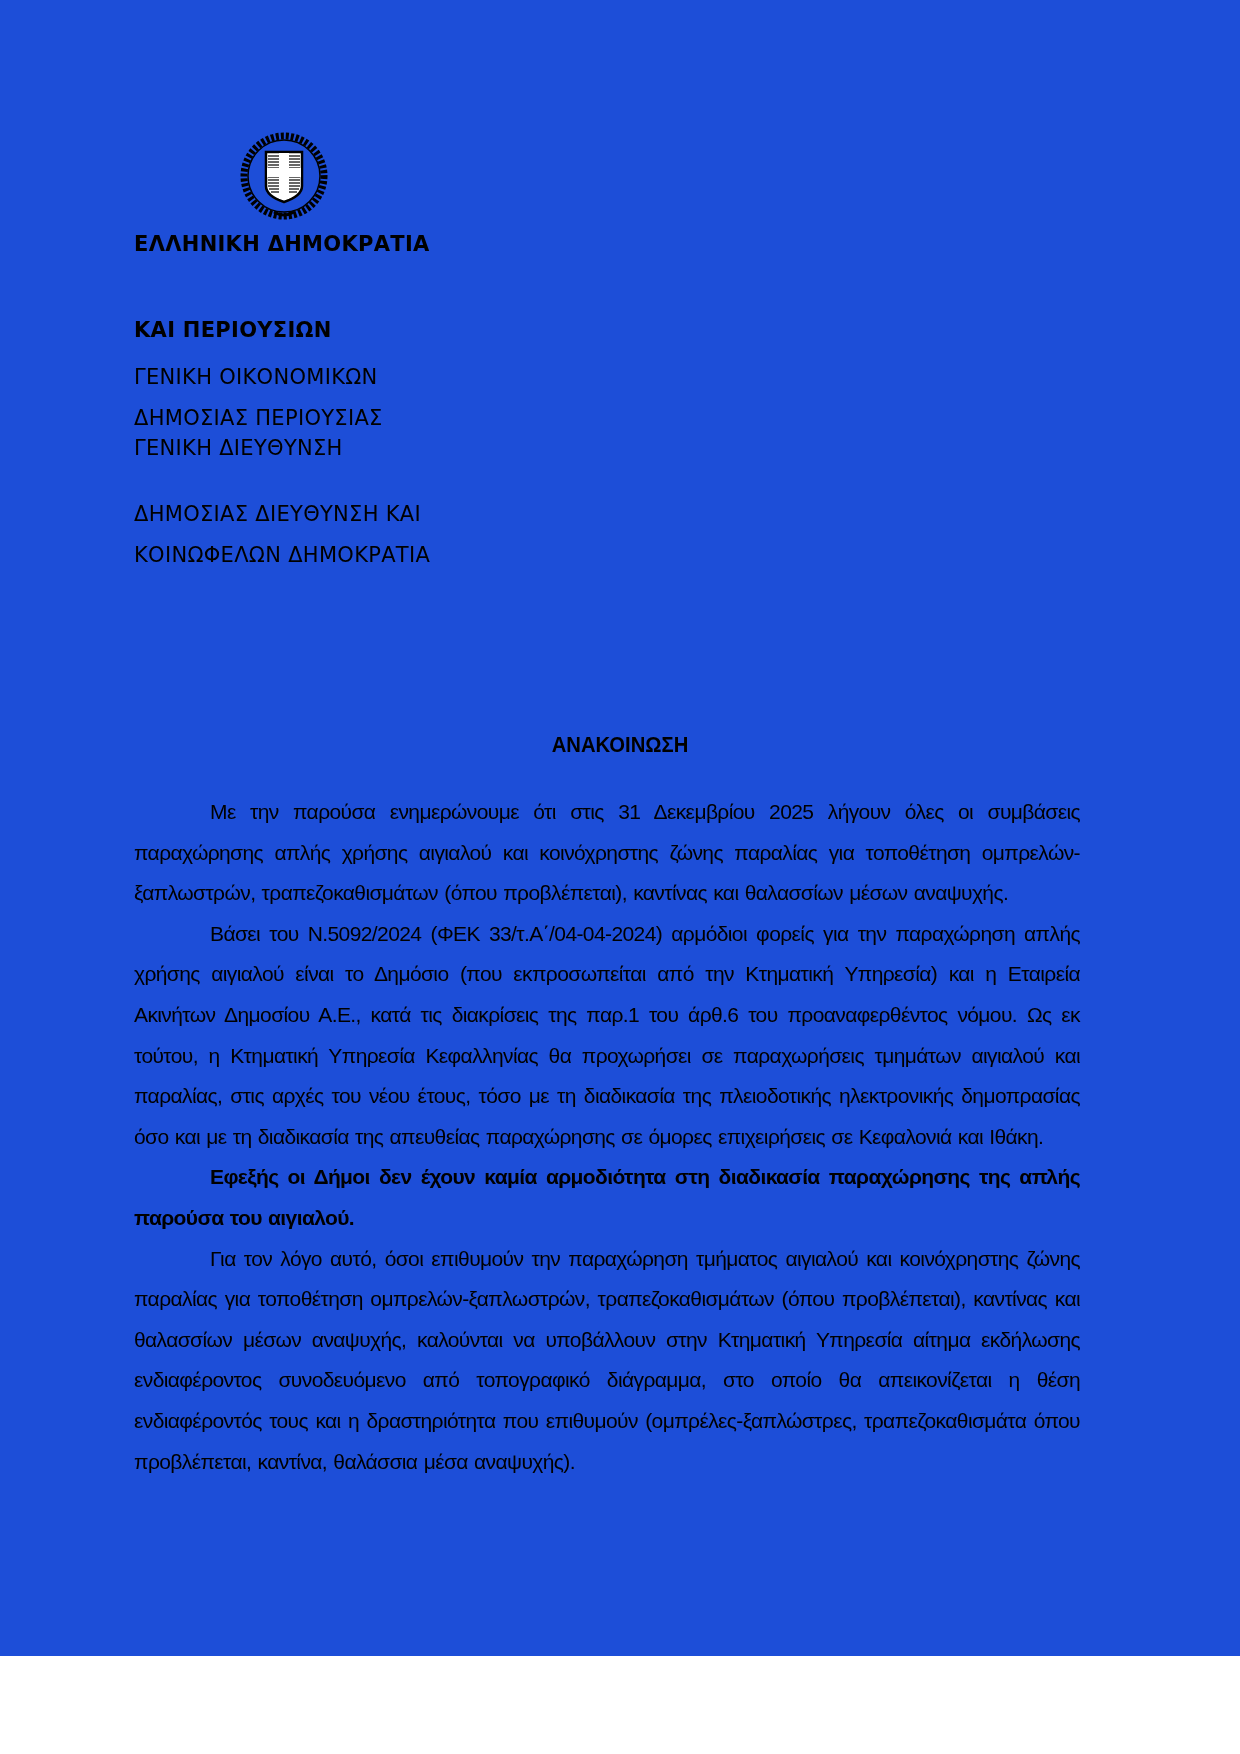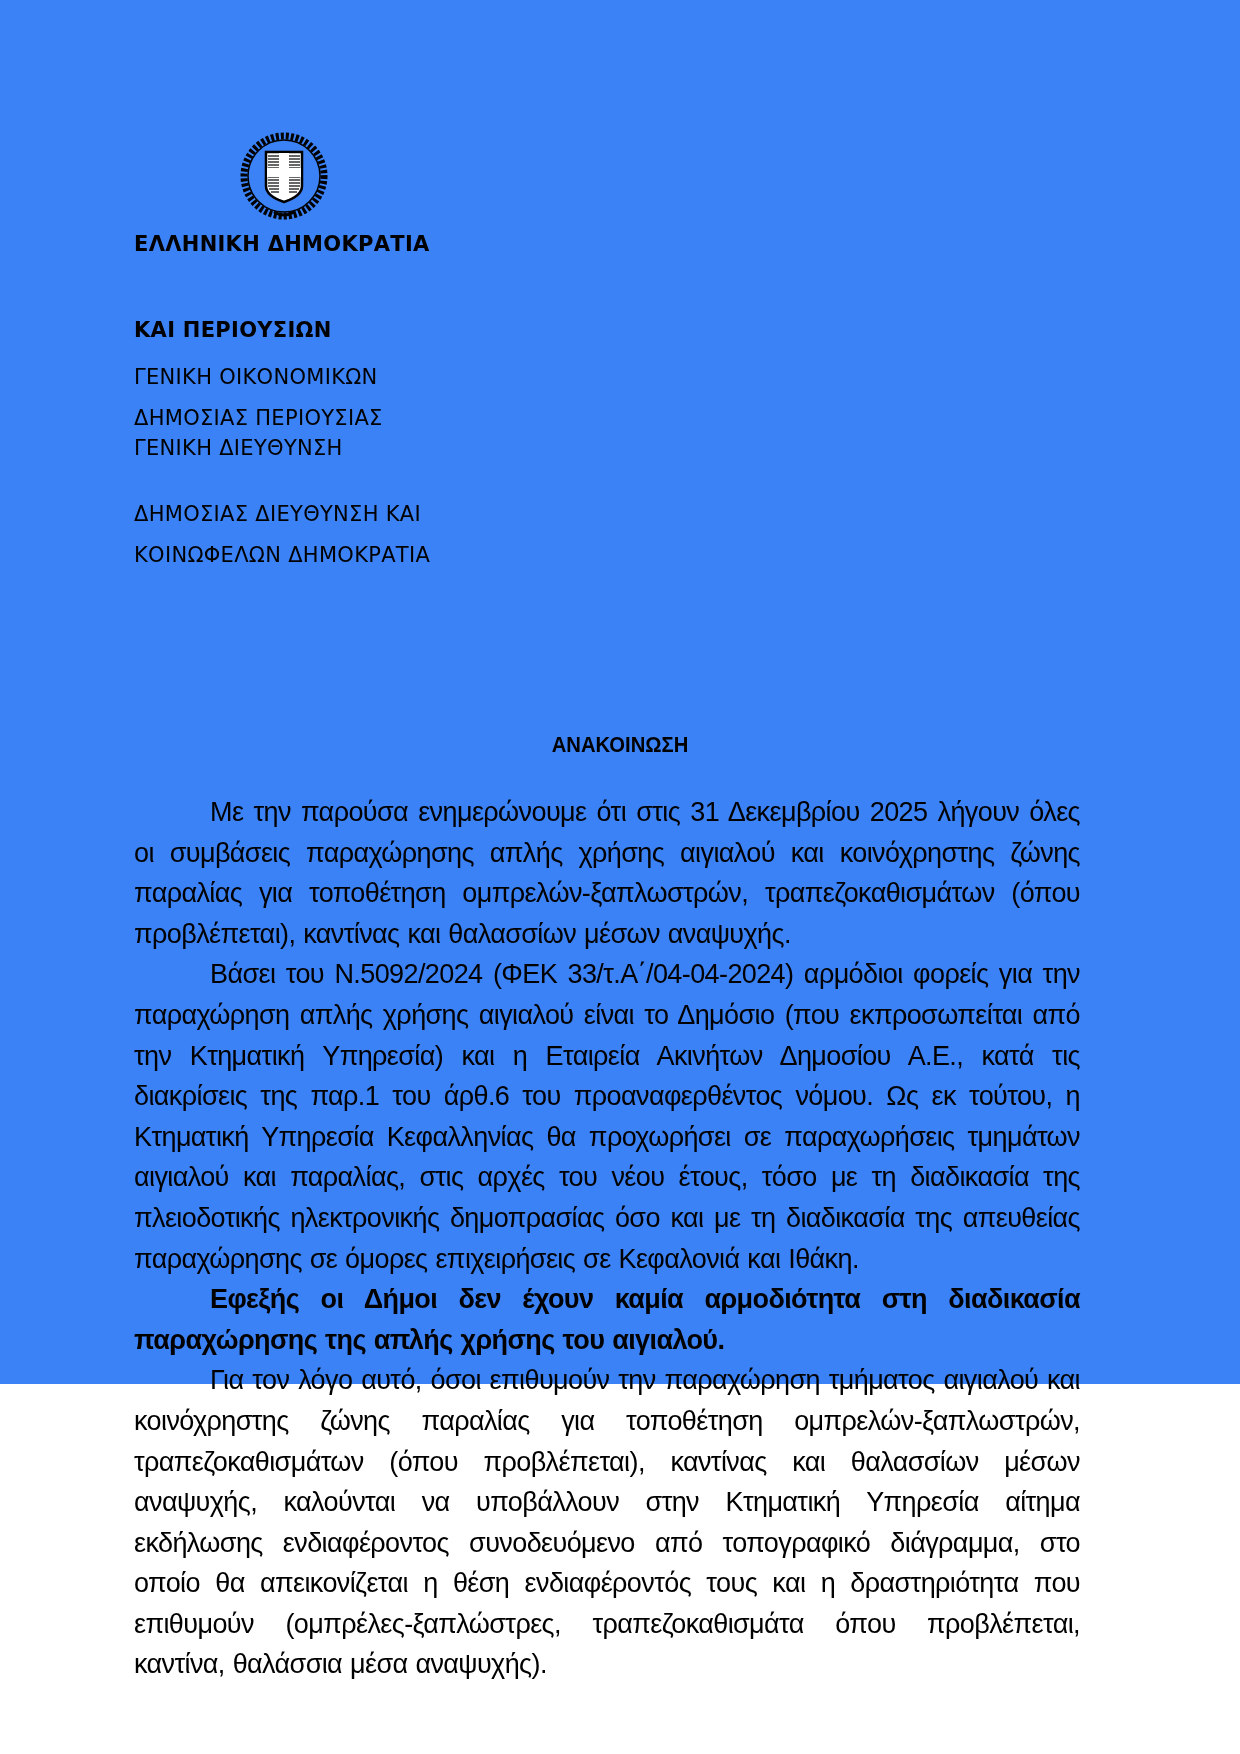--- a/index.html
+++ b/index.html
@@ -1,26 +1,26 @@
 <!DOCTYPE html>
 <html><head>
 <meta charset="utf-8">
 <style>
   html, body { margin: 0; padding: 0; background: #ffffff; }
   body { width: 1240px; height: 1754px; position: relative; overflow: hidden; color: #000; }
-  .page { position: absolute; left: 0; top: 0; width: 1240px; height: 1384px; background: #3b82f6; }
+  .page { position: absolute; left: 0; top: 0; width: 1240px; height: 1656px; background: #1d4ed8; }
 
   .emblem { position: absolute; left: 238px; top: 130px; width: 92px; height: 92px; }
 
   .hdr { position: absolute; left: 134px; font-family: "DejaVu Sans", sans-serif; font-size: 21px; letter-spacing: 0.3px; white-space: nowrap; }
   .hdr.b { font-weight: bold; }
 
   .title { position: absolute; left: 0; width: 1240px; top: 732px; text-align: center; font-family: "Liberation Sans", sans-serif; font-weight: bold; font-size: 22px; transform: scaleX(0.92); }
 
-  .body-text { position: absolute; left: 134px; width: 946px; top: 792px; font-family: "Liberation Sans", sans-serif; font-size: 27px; line-height: 40.6px; text-align: justify; }
+  .body-text { position: absolute; left: 134px; width: 946px; top: 792px; font-family: "Liberation Sans", sans-serif; font-size: 21px; line-height: 40.6px; text-align: justify; }
   .body-text p { margin: 0; text-indent: 76px; }
   .body-text p.bold { font-weight: bold; }
   .condensed { letter-spacing: -0.6px; word-spacing: 1px; }
 </style>
 </head>
 <body>
 
 <div class="page">
 
   <svg class="emblem" viewBox="0 0 92 92">
@@ -55,17 +55,17 @@
   <div class="hdr" style="top:406px">ΔΗΜΟΣΙΑΣ ΠΕΡΙΟΥΣΙΑΣ</div>
   <div class="hdr" style="top:436px">ΓΕΝΙΚΗ ΔΙΕΥΘΥΝΣΗ</div>
   <div class="hdr" style="top:502px">ΔΗΜΟΣΙΑΣ ΔΙΕΥΘΥΝΣΗ ΚΑΙ</div>
   <div class="hdr" style="top:543px">ΚΟΙΝΩΦΕΛΩΝ ΔΗΜΟΚΡΑΤΙΑ</div>
 
   <div class="title">ΑΝΑΚΟΙΝΩΣΗ</div>
 
   <div class="body-text condensed">
     <p>Με την παρούσα ενημερώνουμε ότι στις 31 Δεκεμβρίου 2025 λήγουν όλες οι συμβάσεις παραχώρησης απλής χρήσης αιγιαλού και κοινόχρηστης ζώνης παραλίας  για τοποθέτηση ομπρελών-ξαπλωστρών, τραπεζοκαθισμάτων (όπου προβλέπεται), καντίνας και θαλασσίων μέσων αναψυχής.</p>
     <p>Βάσει του Ν.5092/2024 (ΦΕΚ 33/τ.Α΄/04-04-2024) αρμόδιοι φορείς  για την παραχώρηση απλής χρήσης αιγιαλού είναι το Δημόσιο (που εκπροσωπείται από την Κτηματική Υπηρεσία)  και η Εταιρεία Ακινήτων Δημοσίου Α.Ε., κατά τις διακρίσεις της παρ.1 του άρθ.6 του προαναφερθέντος νόμου. Ως εκ τούτου, η Κτηματική Υπηρεσία Κεφαλληνίας θα προχωρήσει σε παραχωρήσεις τμημάτων αιγιαλού και παραλίας, στις αρχές του νέου έτους, τόσο με τη διαδικασία της πλειοδοτικής ηλεκτρονικής δημοπρασίας όσο και με τη διαδικασία της απευθείας παραχώρησης σε όμορες επιχειρήσεις σε Κεφαλονιά και Ιθάκη.</p>
-    <p class="bold">Εφεξής οι Δήμοι δεν έχουν καμία αρμοδιότητα στη διαδικασία παραχώρησης της απλής χρήσης του αιγιαλού.</p>
+    <p class="bold">Εφεξής οι Δήμοι δεν έχουν καμία αρμοδιότητα στη διαδικασία παραχώρησης της απλής παρούσα του αιγιαλού.</p>
     <p>Για τον λόγο αυτό, όσοι επιθυμούν την παραχώρηση τμήματος αιγιαλού και κοινόχρηστης ζώνης παραλίας για τοποθέτηση ομπρελών-ξαπλωστρών, τραπεζοκαθισμάτων (όπου προβλέπεται),  καντίνας και θαλασσίων μέσων αναψυχής, καλούνται να υποβάλλουν στην Κτηματική Υπηρεσία αίτημα εκδήλωσης ενδιαφέροντος συνοδευόμενο από τοπογραφικό διάγραμμα, στο οποίο θα απεικονίζεται η θέση ενδιαφέροντός τους και η δραστηριότητα που επιθυμούν (ομπρέλες-ξαπλώστρες, τραπεζοκαθισμάτα όπου προβλέπεται, καντίνα, θαλάσσια μέσα αναψυχής).</p>
   </div>
 
 </div>
 
 </body></html>

